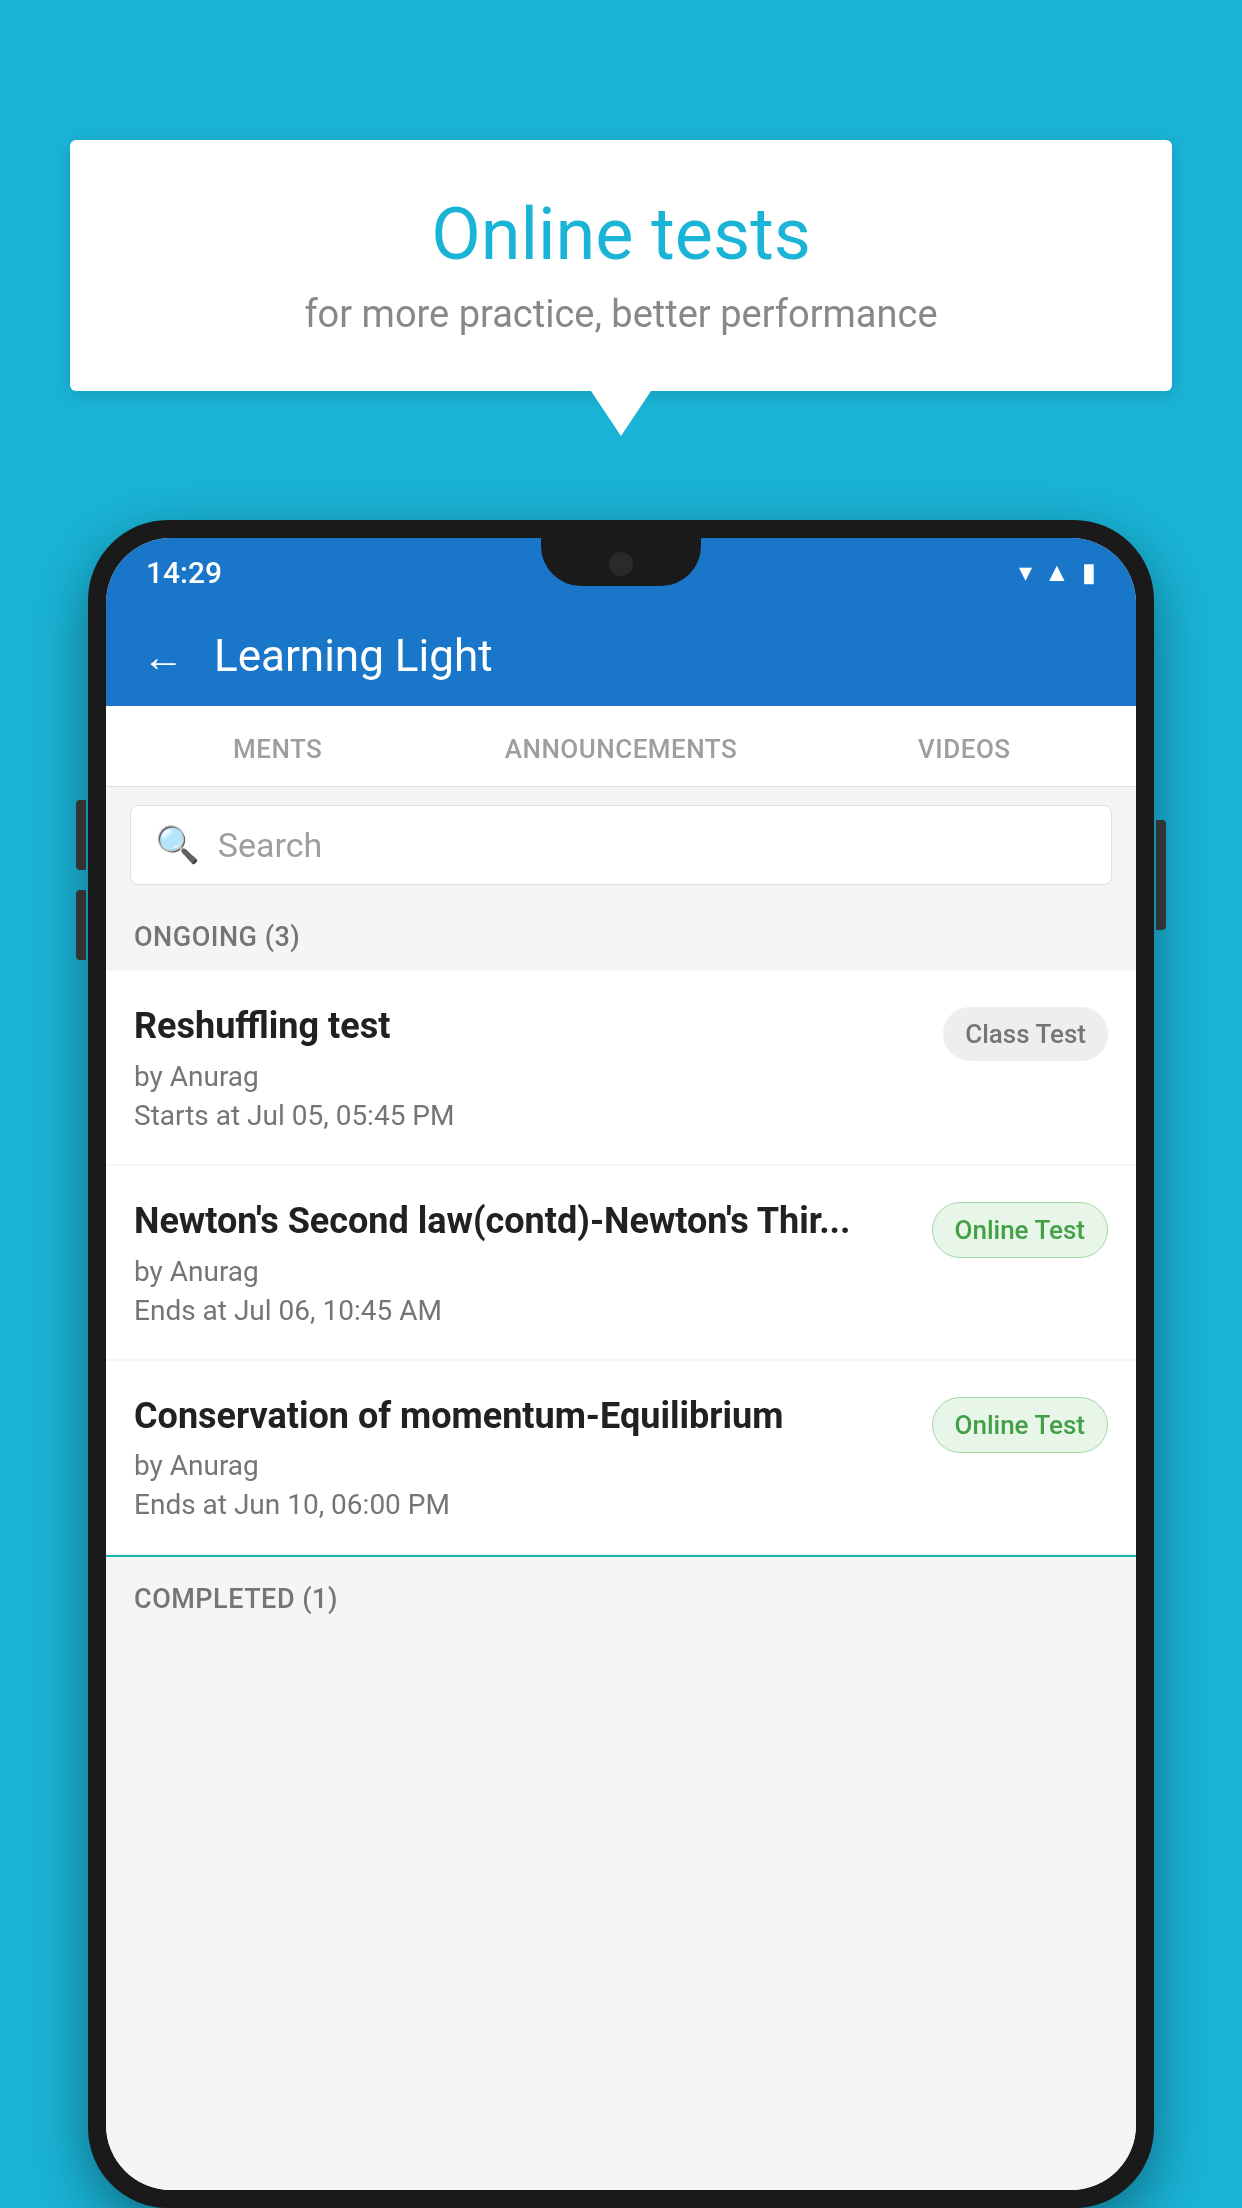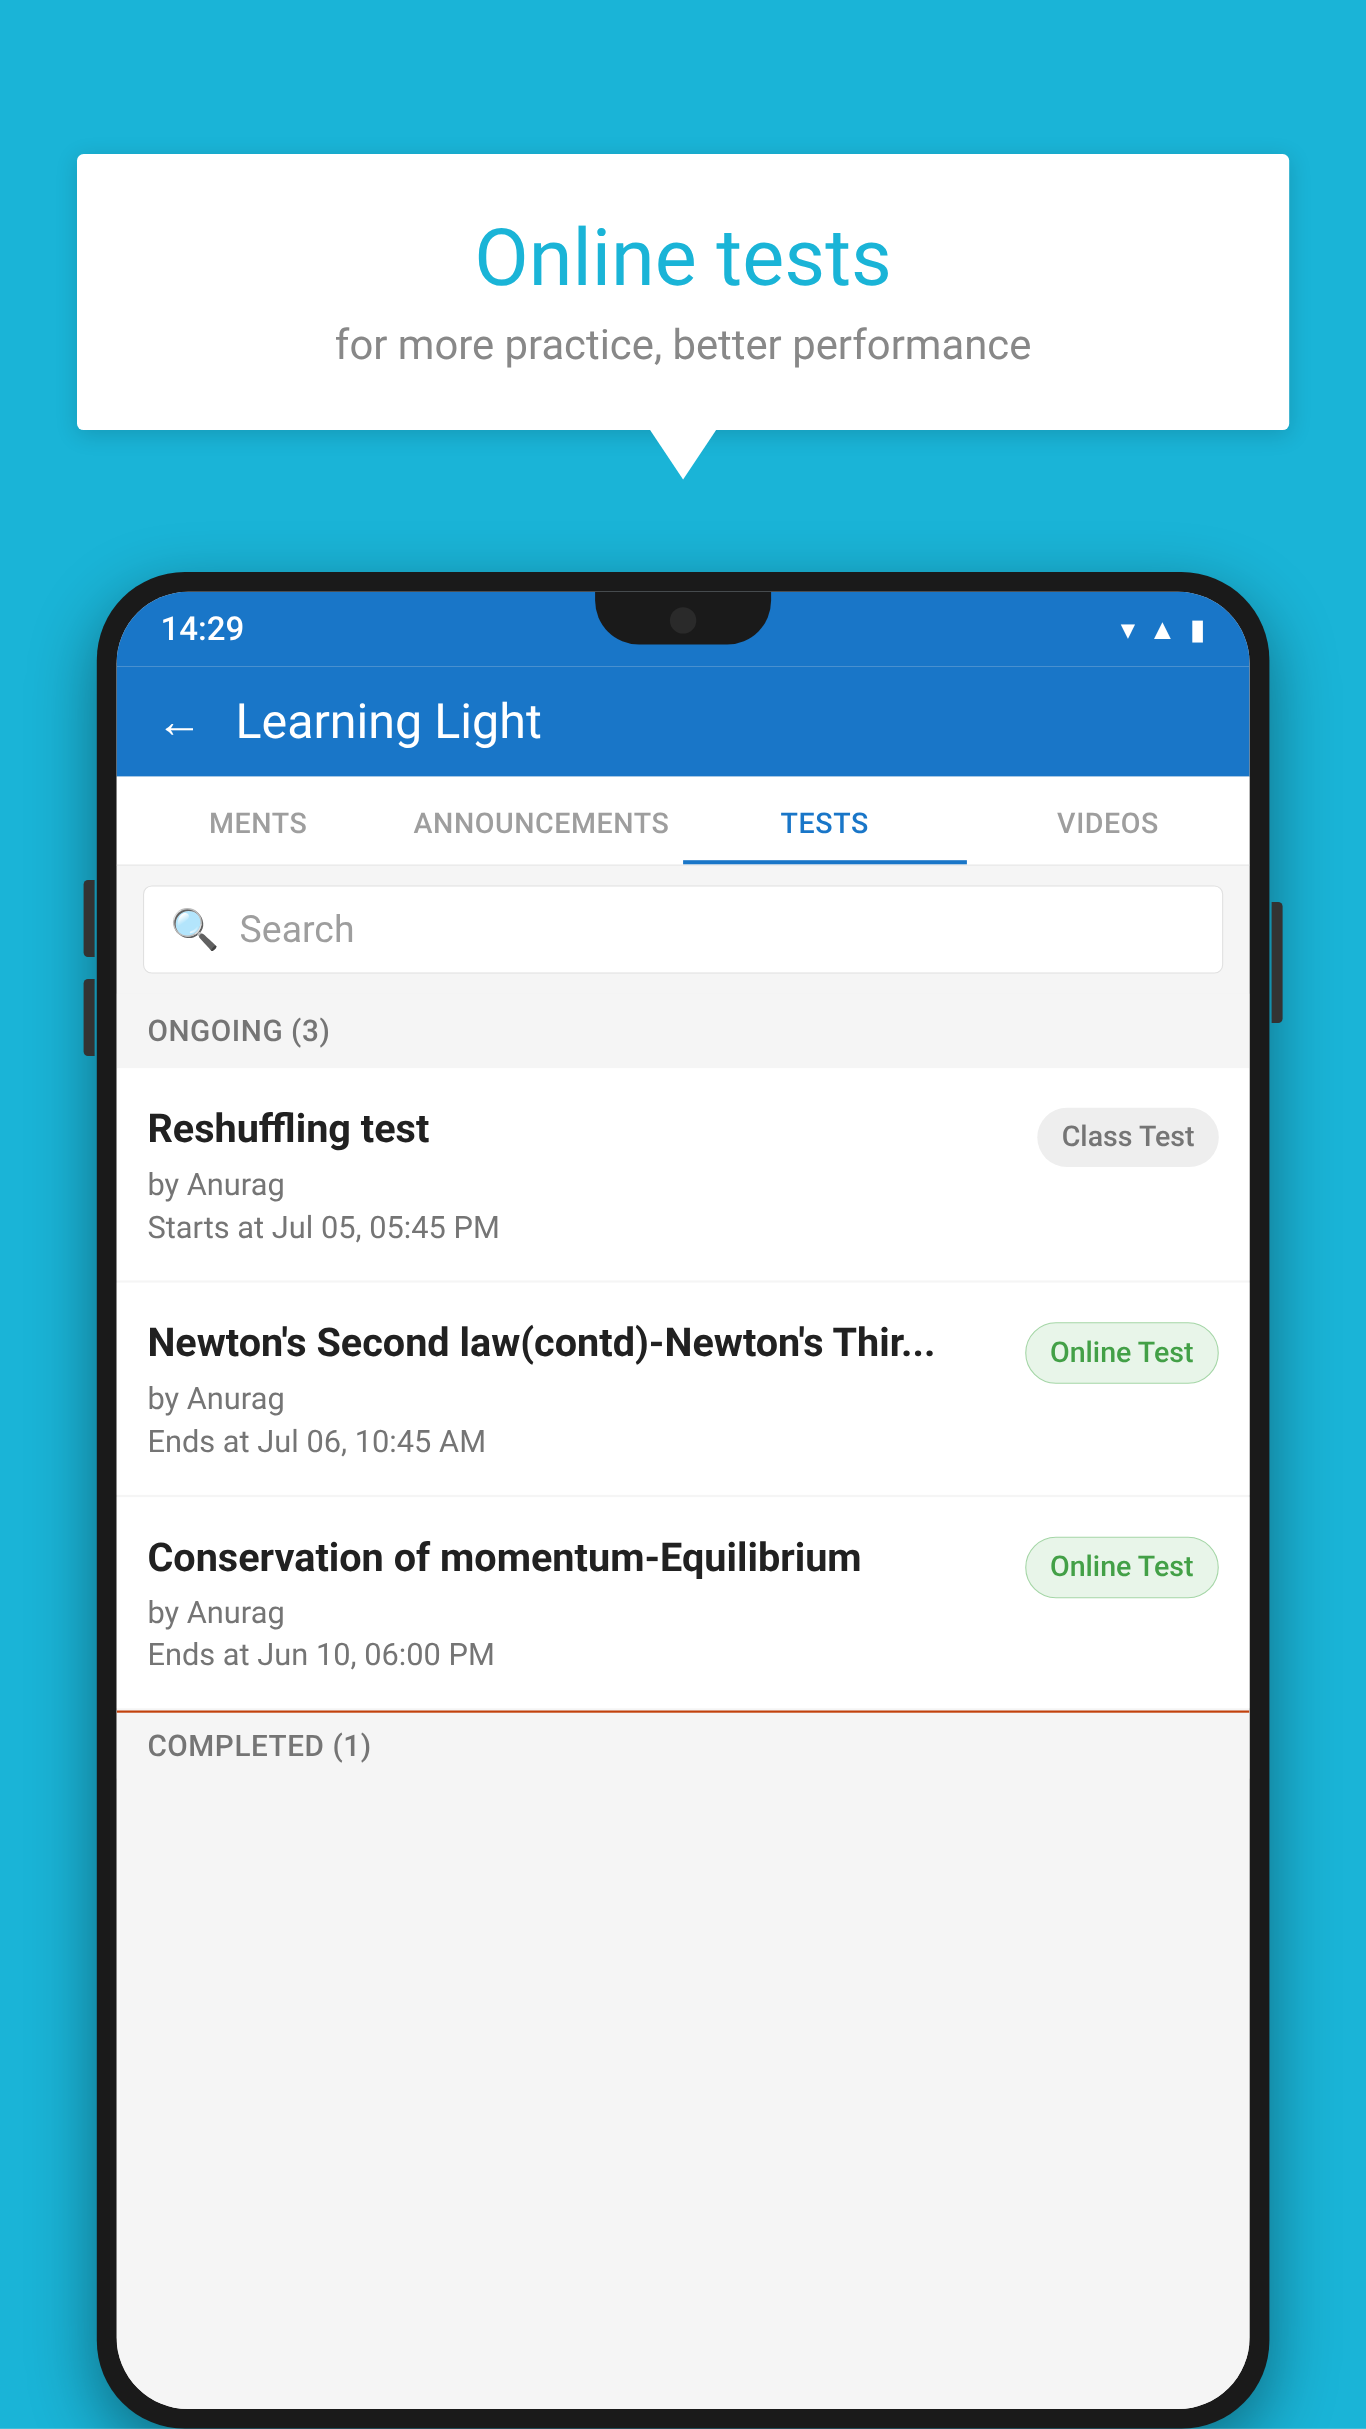--- a/index.html
+++ b/index.html
@@ -290,27 +290,27 @@
       color: #757575;
     }
 
     .badge-online {
       background: #e8f5e9;
       color: #43a047;
       border: 1px solid #a5d6a7;
     }
 
     .completed-header {
-      padding: 14px 28px;
+      padding: 26px 28px;
       font-size: 27px;
       color: #757575;
       font-weight: 500;
       letter-spacing: 0.5px;
       background: #f5f5f5;
-      border-top: 2px solid #c2410c;
+      border-top: 2px solid #14b8a6;
     }
 
     
     .phone-button-left {
       position: absolute;
       left: -12px;
       top: 280px;
       width: 10px;
       height: 70px;
       background: #333;
@@ -373,23 +373,20 @@
         <div class="back-arrow">←</div>
         <div class="app-title">Learning Light</div>
       </div>
 
       <div class="tabs-container">
         <div class="tab">
           <span>MENTS</span>
         </div>
         <div class="tab">
           <span>ANNOUNCEMENTS</span>
-        </div>
-        <div class="tab active">
-          <span>TESTS</span>
         </div>
         <div class="tab">
           <span>VIDEOS</span>
         </div>
       </div>
 
       <div class="search-container">
         <div class="search-bar">
           <div class="search-icon-wrap">🔍</div>
           <span class="search-placeholder">Search</span>

